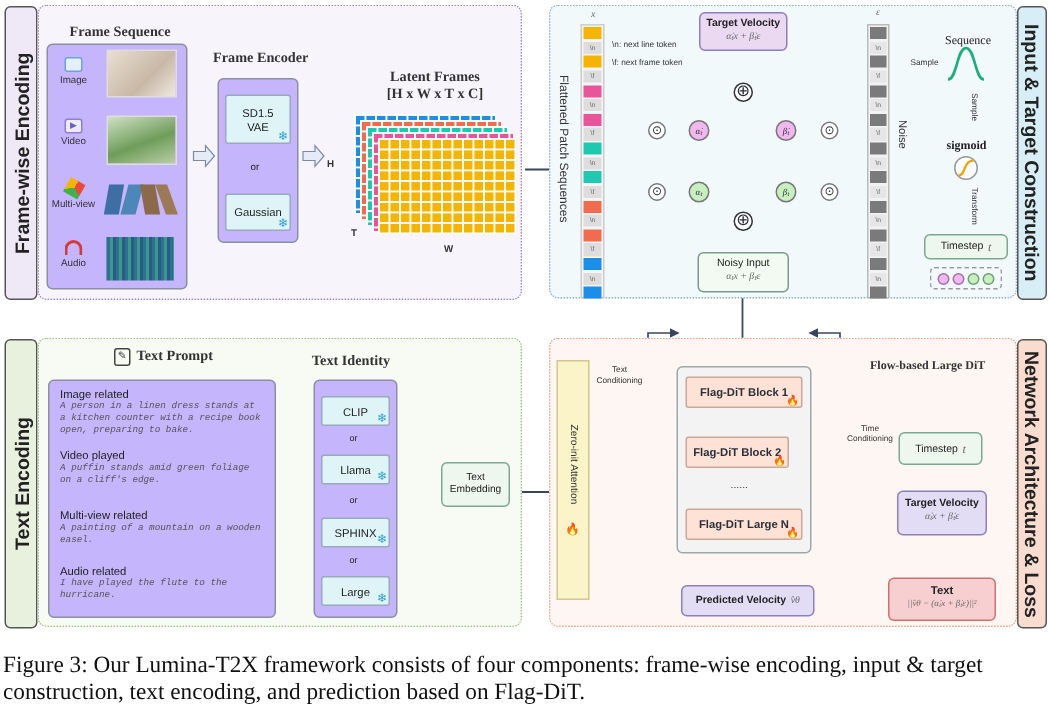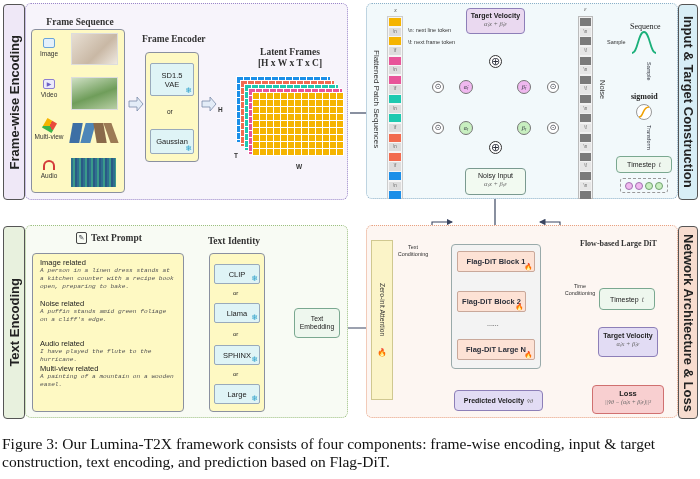--- a/index.html
+++ b/index.html
@@ -3,21 +3,21 @@
 <meta charset="utf-8">
 <style>
   *{box-sizing:border-box;margin:0;padding:0}
   body{width:700px;height:479px;background:#fff;font-family:"Liberation Sans",sans-serif;position:relative;overflow:hidden;color:#2b2f3a}
   .abs{position:absolute}
   .sidelabel{position:absolute;border:1.5px solid #555;border-radius:4px;display:flex;align-items:center;justify-content:center}
   .sidelabel span{writing-mode:vertical-rl;font-size:13px;font-weight:600;color:#222;white-space:nowrap}
   .sidelabel.left span{transform:rotate(180deg)}
   .panel{position:absolute;border:1.2px dotted #9a86c9;border-radius:6px}
   .hdr{position:absolute;font-family:"Liberation Serif",serif;font-weight:700;font-size:9.5px;color:#333;text-align:center;white-space:nowrap}
-  .box{position:absolute;border:1.2px solid #8a90a0;border-radius:4px;background:#fef9c3}
+  .box{position:absolute;border:1.2px solid #8a90a0;border-radius:4px;background:#c4b5fd}
   .cyanbox{position:absolute;background:#dff4f6;border:1px solid #9ab;border-radius:2px;display:flex;align-items:center;justify-content:center;text-align:center;font-size:7.5px;color:#222}
   .tiny{font-size:6.5px;color:#333;white-space:nowrap}
   .snow{position:absolute;font-size:8px;color:#2a9fc9;right:1px;bottom:0}
   .mono{font-family:"Liberation Mono",monospace;font-style:italic;font-size:6.2px;color:#555;line-height:8px}
   .lbl{font-size:7.5px;color:#222}
   .circ{position:absolute;width:14px;height:14px;border-radius:50%;border:1px solid #777;font-size:6px;display:flex;align-items:center;justify-content:center;font-style:italic;font-family:"Liberation Serif",serif}
   .odot{position:absolute;width:12px;height:12px;border-radius:50%;border:1px solid #777;background:#fff;display:flex;align-items:center;justify-content:center;font-size:8px;line-height:1}
   .oplus{position:absolute;width:13px;height:13px;border-radius:50%;border:1px solid #333;background:#fff;display:flex;align-items:center;justify-content:center;font-size:11px;line-height:1}
   .formula{font-family:"Liberation Serif",serif;font-style:italic;font-size:6.5px;color:#666}
   .dit{position:absolute;background:#fde2d5;border:1px solid #c9a89a;border-radius:2px;display:flex;align-items:center;justify-content:center;font-size:7.5px;font-weight:700;color:#2b2f3a}
@@ -257,30 +257,30 @@
 <div class="abs" style="left:76px;top:232px;display:flex;gap:4px;align-items:center">
   <span style="display:inline-block;width:11px;height:12px;border:1.2px solid #444;border-radius:2px;font-size:7px;line-height:10px;text-align:center">✎</span>
   <span class="hdr" style="position:static">Text Prompt</span>
 </div>
 <div class="box" style="left:32px;top:253px;width:152px;height:159px;padding:4px 7px;">
   <div style="height:41px">
     <div class="lbl">Image related</div>
     <div class="mono">A person in a linen dress stands at a kitchen counter with a recipe book open, preparing to bake.</div>
   </div>
   <div style="height:40px">
-    <div class="lbl">Noise related</div>
+    <div class="lbl">Video played</div>
     <div class="mono">A puffin stands amid green foliage on a cliff's edge.</div>
+  </div>
+  <div style="height:37px">
+    <div class="lbl">Multi-view related</div>
+    <div class="mono">A painting of a mountain on a wooden easel.</div>
   </div>
   <div>
     <div class="lbl">Audio related</div>
     <div class="mono">I have played the flute to the hurricane.</div>
-  </div>
-  <div style="height:37px">
-    <div class="lbl">Multi-view related</div>
-    <div class="mono">A painting of a mountain on a wooden easel.</div>
   </div>
 </div>
 
 <div class="hdr" style="left:207px;top:236px;width:54px;">Text Identity</div>
 <div class="box" style="left:209px;top:253px;width:56px;height:159px;"></div>
 <div class="cyanbox" style="left:214px;top:264px;width:46px;height:20px;">
     <span>CLIP</span>
     <span class="snow">❄</span>
   </div>
 <div class="lbl abs" style="left:233px;top:290px;font-size:6px">or</div>
@@ -341,17 +341,17 @@
   <div class="lbl" style="font-weight:700;font-size:7px">Target Velocity</div>
   <div class="formula">α̇ₜx + β̇ₜε</div>
 </div>
 
 <div class="box" style="left:454px;top:390px;width:89px;height:21px;background:#e2dcf4;border-color:#8d7fb8;display:flex;align-items:center;justify-content:center;gap:3px">
   <span class="lbl" style="font-weight:700;font-size:7px">Predicted Velocity</span>
   <span class="formula">v̂θ</span>
 </div>
 
 <div class="box" style="left:592px;top:385px;width:72px;height:29px;background:#f8cfd0;border-color:#d07070;text-align:center;padding-top:3px">
-  <div class="lbl" style="font-weight:700;font-size:7.5px">Loss</div>
+  <div class="lbl" style="font-weight:700;font-size:7.5px">Text</div>
   <div class="formula" style="font-size:6px">||v̂θ − (α̇ₜx + β̇ₜε)||²</div>
 </div>
 
 <div class="caption">Figure 3: Our Lumina-T2X framework consists of four components: frame-wise encoding, input &amp; target construction, text encoding, and prediction based on Flag-DiT.</div>
 
 </body></html>

